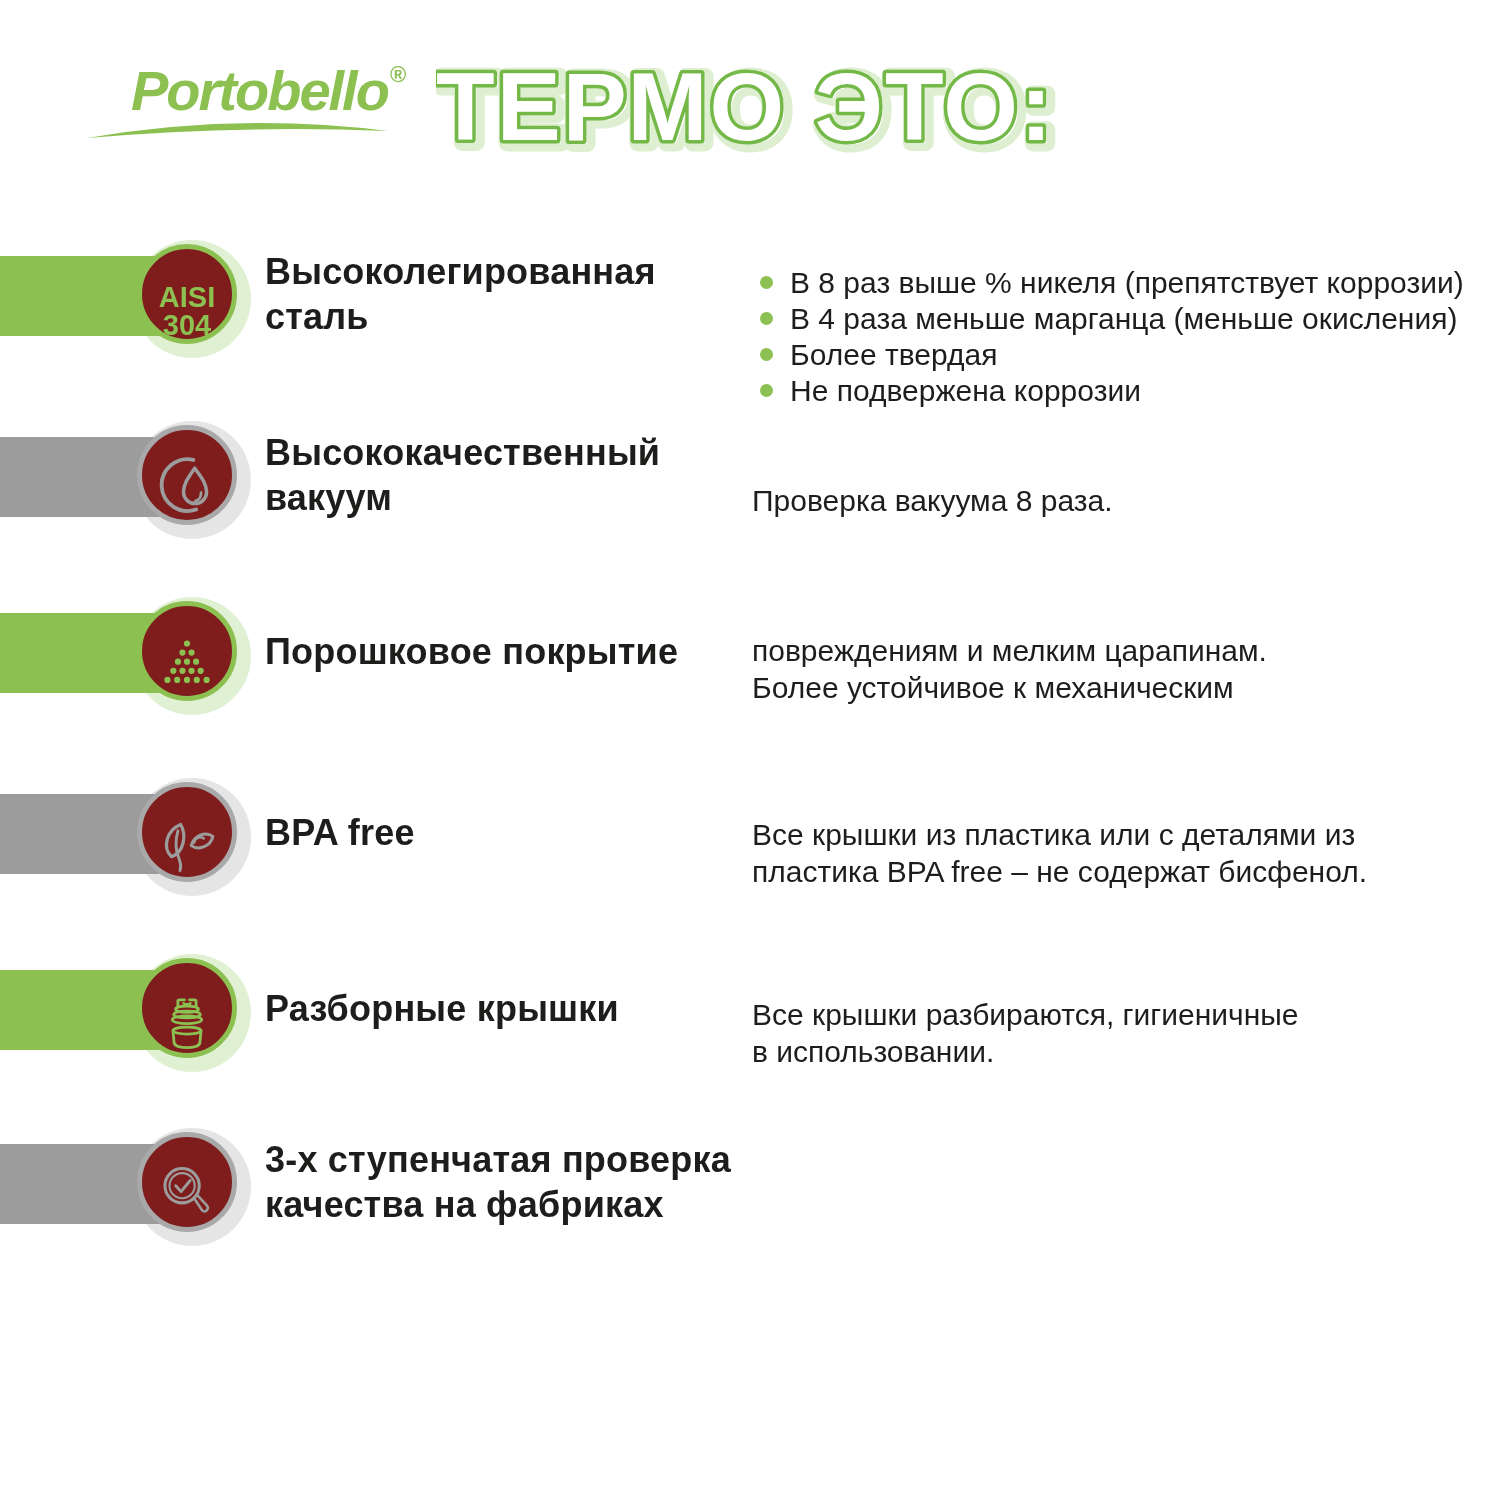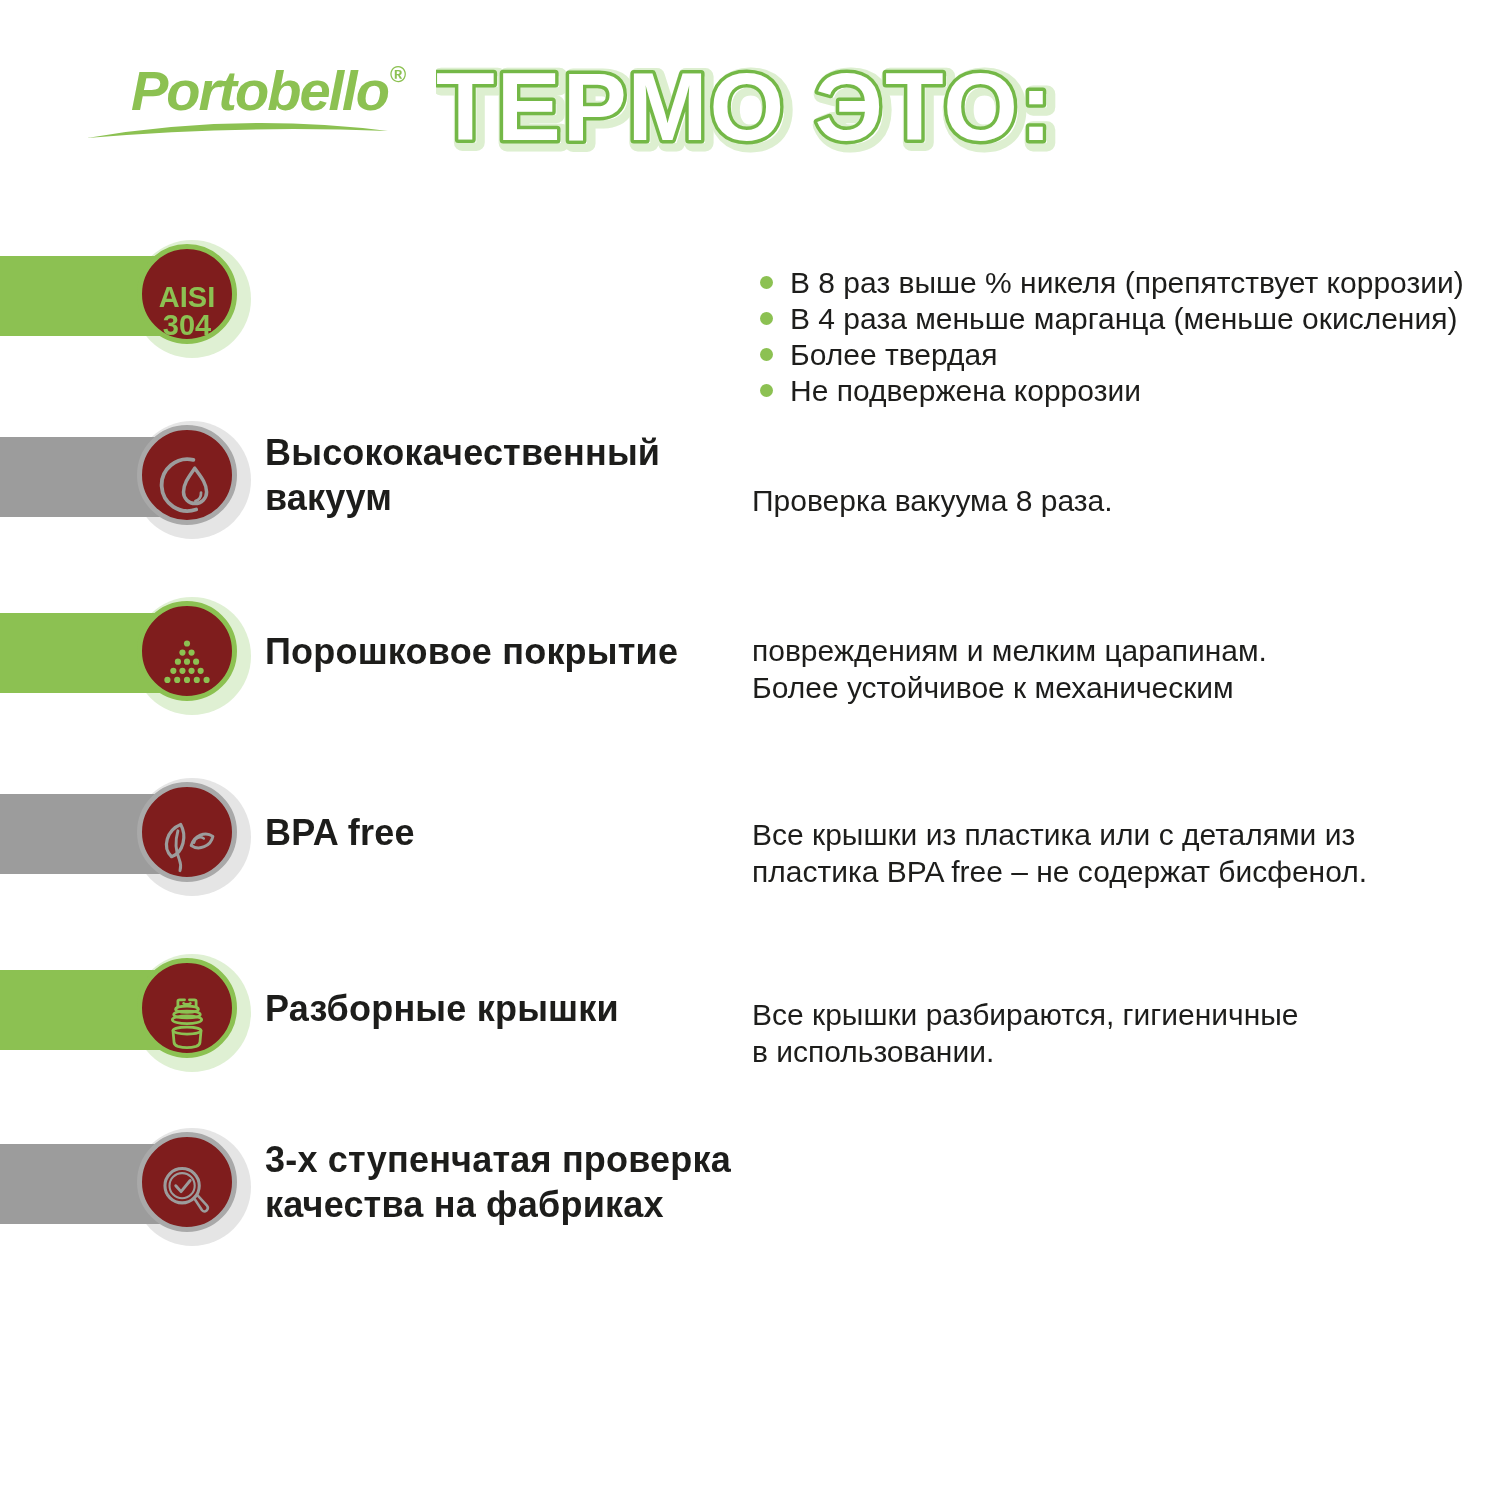--- a/index.html
+++ b/index.html
@@ -72,20 +72,24 @@
 
   <section class="row green" style="top:234px;">
     <div class="halo"></div>
     <div class="bar"></div>
     <div class="circle">
       <div class="aisi">
         <span>AISI</span>
         <span>304</span>
       </div>
     </div>
+    <h2 class="title">
+      <span>Высоколегированная</span>
+      <span>сталь</span>
+    </h2>
     <div class="body" style="top:31px;">
       <ul class="bullets">
         <li><span class="dot"></span><span>В 8 раз выше % никеля (препятствует коррозии)</span></li>
         <li><span class="dot"></span><span>В 4 раза меньше марганца (меньше окисления)</span></li>
         <li><span class="dot"></span><span>Более твердая</span></li>
         <li><span class="dot"></span><span>Не подвержена коррозии</span></li>
       </ul>
     </div>
   </section>
 

